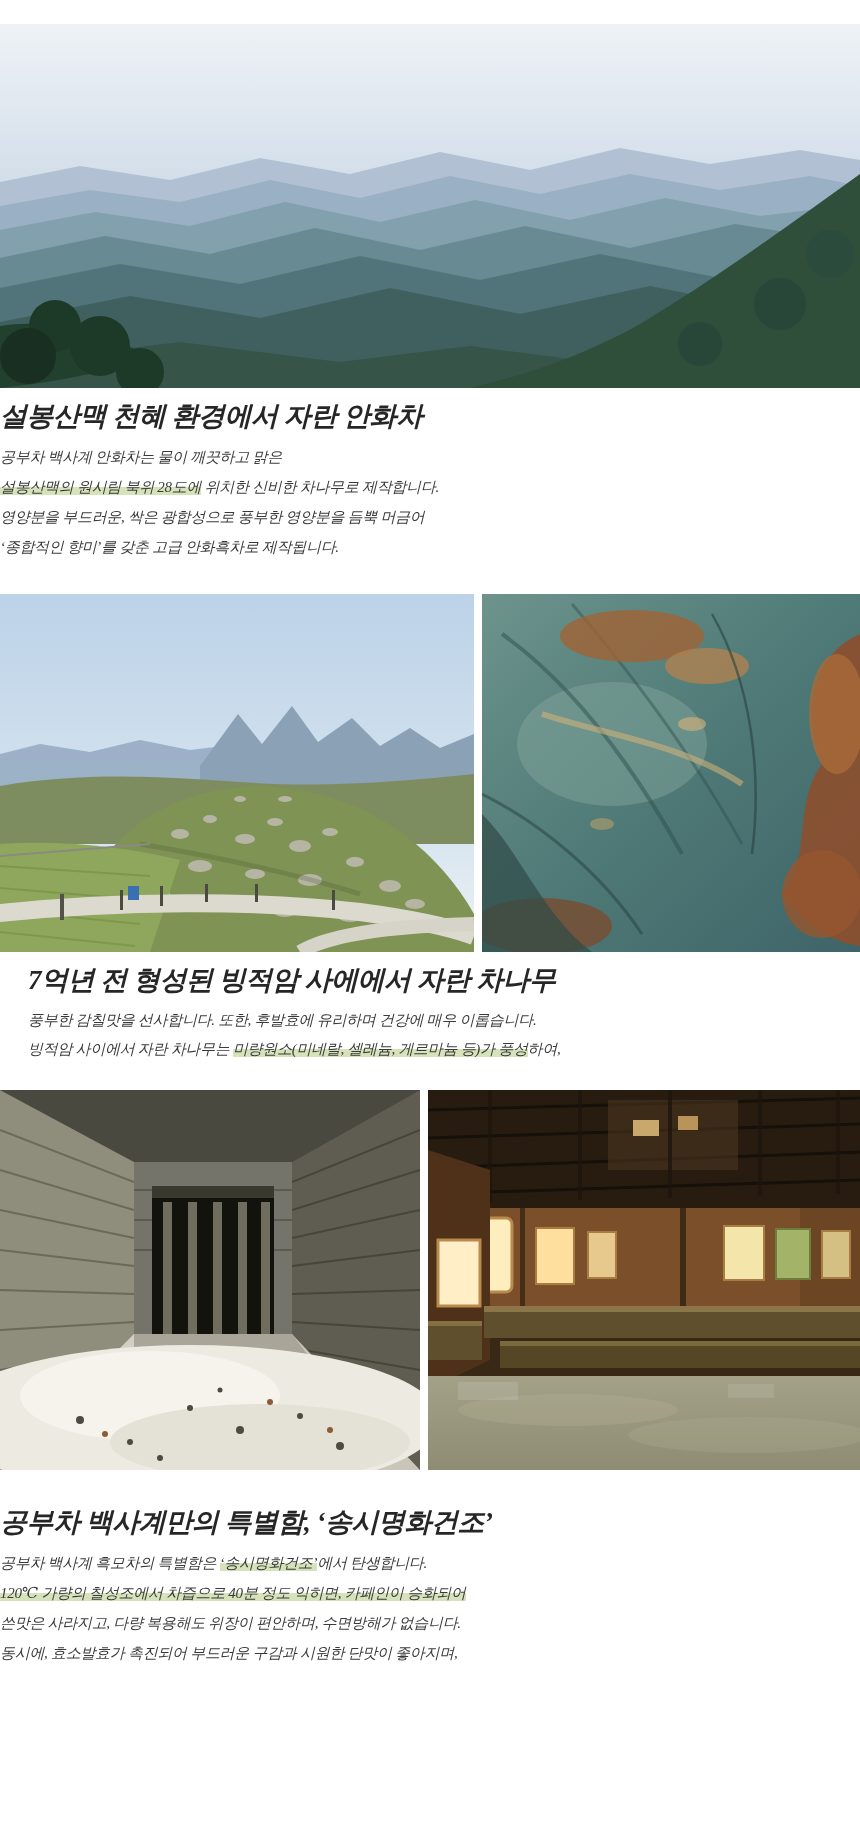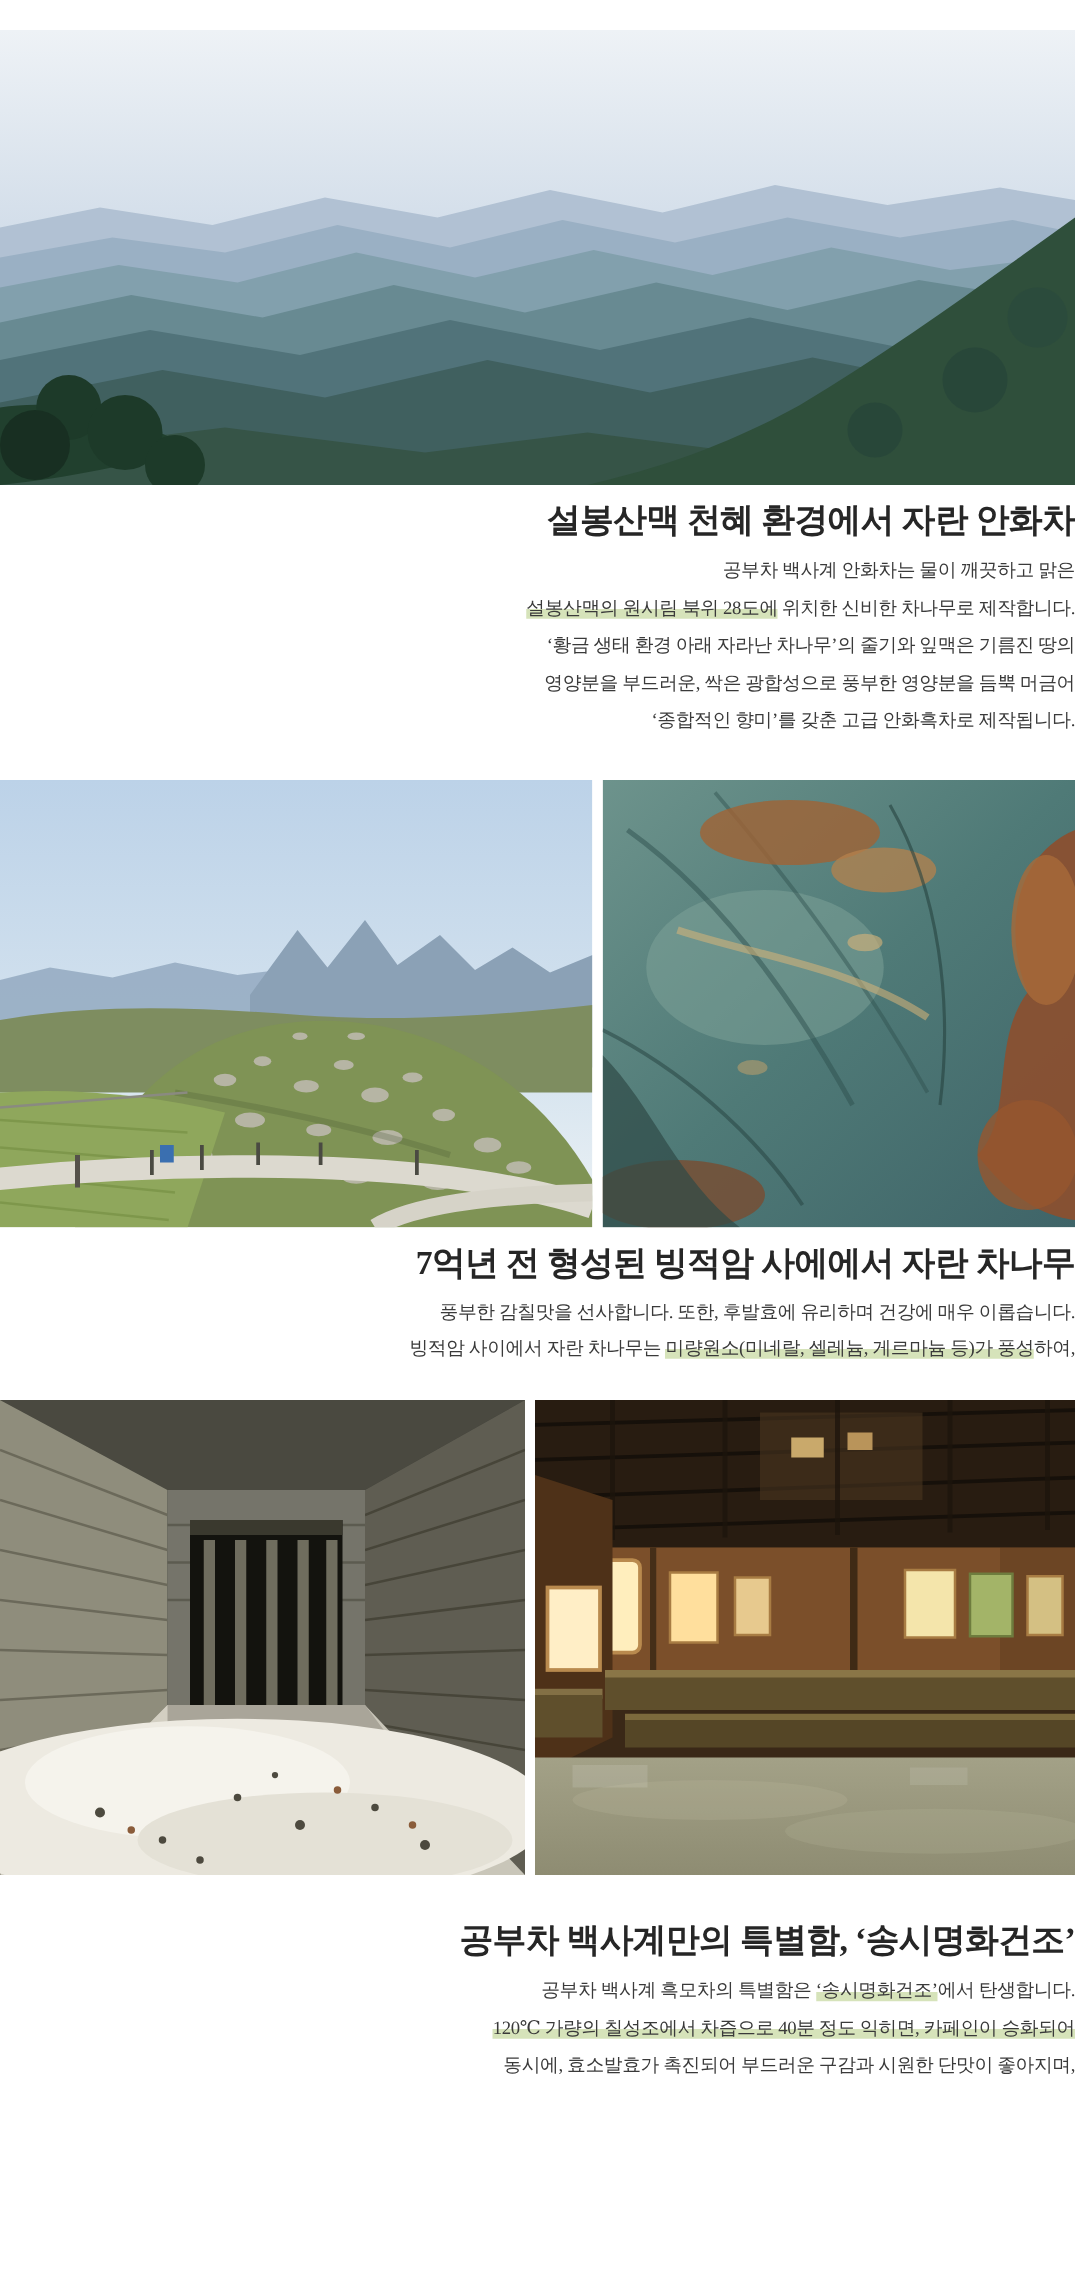--- a/index.html
+++ b/index.html
@@ -18,21 +18,21 @@
   .hero{ width:860px; height:364px; }
 
   .img-row{ display:flex; gap:8px; }
   .img-row.row2{ margin-top:32px; height:358px; }
   .img-row.row3{ margin-top:26px; height:380px; }
   .row2 .ph-left{ width:474px; height:358px; }
   .row2 .ph-right{ width:378px; height:358px; }
   .row3 .ph-left{ width:420px; height:380px; }
   .row3 .ph-right{ width:432px; height:380px; }
 
-  .text-block{ text-align:right; }
+  .text-block{ text-align:left;font-style:italic; }
   .text-block.tb1{ margin-top:10px; }
   .text-block.tb2{ margin-top:10px;margin-left:28px; }
   .text-block.tb3{ margin-top:34px; }
   .section-heading{
     font-size:27px; line-height:36px; font-weight:600;
     color:#262626; letter-spacing:-0.5px; margin-bottom:8px;
   }
   .body-line{ font-size:15px; line-height:30px; color:#3a3a3a; letter-spacing:-0.3px; }
   .tb2 .body-line{ line-height:29px; }
   .hl{ background:linear-gradient(transparent 52%, var(--hl) 52%); }
@@ -70,21 +70,20 @@
       <circle cx="100" cy="322" r="30" fill="#1d3a29"></circle>
       <circle cx="28" cy="332" r="28" fill="#182f22"></circle>
       <circle cx="140" cy="348" r="24" fill="#1d3a29"></circle>
     </svg>
   </figure>
 
   <div class="text-block tb1">
     <h2 class="section-heading">설봉산맥 천혜 환경에서 자란 안화차</h2>
     <div class="body-line">공부차 백사계 안화차는 물이 깨끗하고 맑은</div>
     <div class="body-line"><span class="hl">설봉산맥의 원시림 북위 28도에</span><span> 위치한 신비한 차나무로 제작합니다.</span></div>
-    <div class="body-line">‘황금 생태 환경 아래 자라난 차나무’의 줄기와 잎맥은 기름진 땅의</div>
     <div class="body-line">영양분을 부드러운, 싹은 광합성으로 풍부한 영양분을 듬뿍 머금어</div>
     <div class="body-line">‘종합적인 향미’를 갖춘 고급 안화흑차로 제작됩니다.</div>
   </div>
 
   <div class="img-row row2">
     <figure class="ph-left">
       <svg viewBox="0 0 474 358" preserveAspectRatio="none">
         <defs>
           <linearGradient id="gsky2" x1="0" y1="0" x2="0" y2="1">
             <stop offset="0" stop-color="#bcd2e8"></stop>
@@ -294,17 +293,18 @@
         <rect x="30" y="292" width="60" height="18" fill="#fff" opacity=".12"></rect>
         <rect x="300" y="294" width="46" height="14" fill="#fff" opacity=".1"></rect>
       </svg>
     </figure>
   </div>
 
   <div class="text-block tb3">
     <h2 class="section-heading">공부차 백사계만의 특별함, ‘송시명화건조’</h2>
     <div class="body-line"><span>공부차 백사계 흑모차의 특별함은 </span><span class="hl">‘송시명화건조’</span><span>에서 탄생합니다.</span></div>
     <div class="body-line"><span class="hl">120℃ 가량의 칠성조에서 차즙으로 40분 정도 익히면, 카페인이 승화되어</span></div>
+    <div class="body-line">쓴맛은 사라지고, 다량 복용해도 위장이 편안하며, 수면방해가 없습니다.</div>
     <div class="body-line">동시에, 효소발효가 촉진되어 부드러운 구감과 시원한 단맛이 좋아지며,</div>
   </div>
 
   <div class="bottom-space"></div>
 </div>
 
 </body></html>

